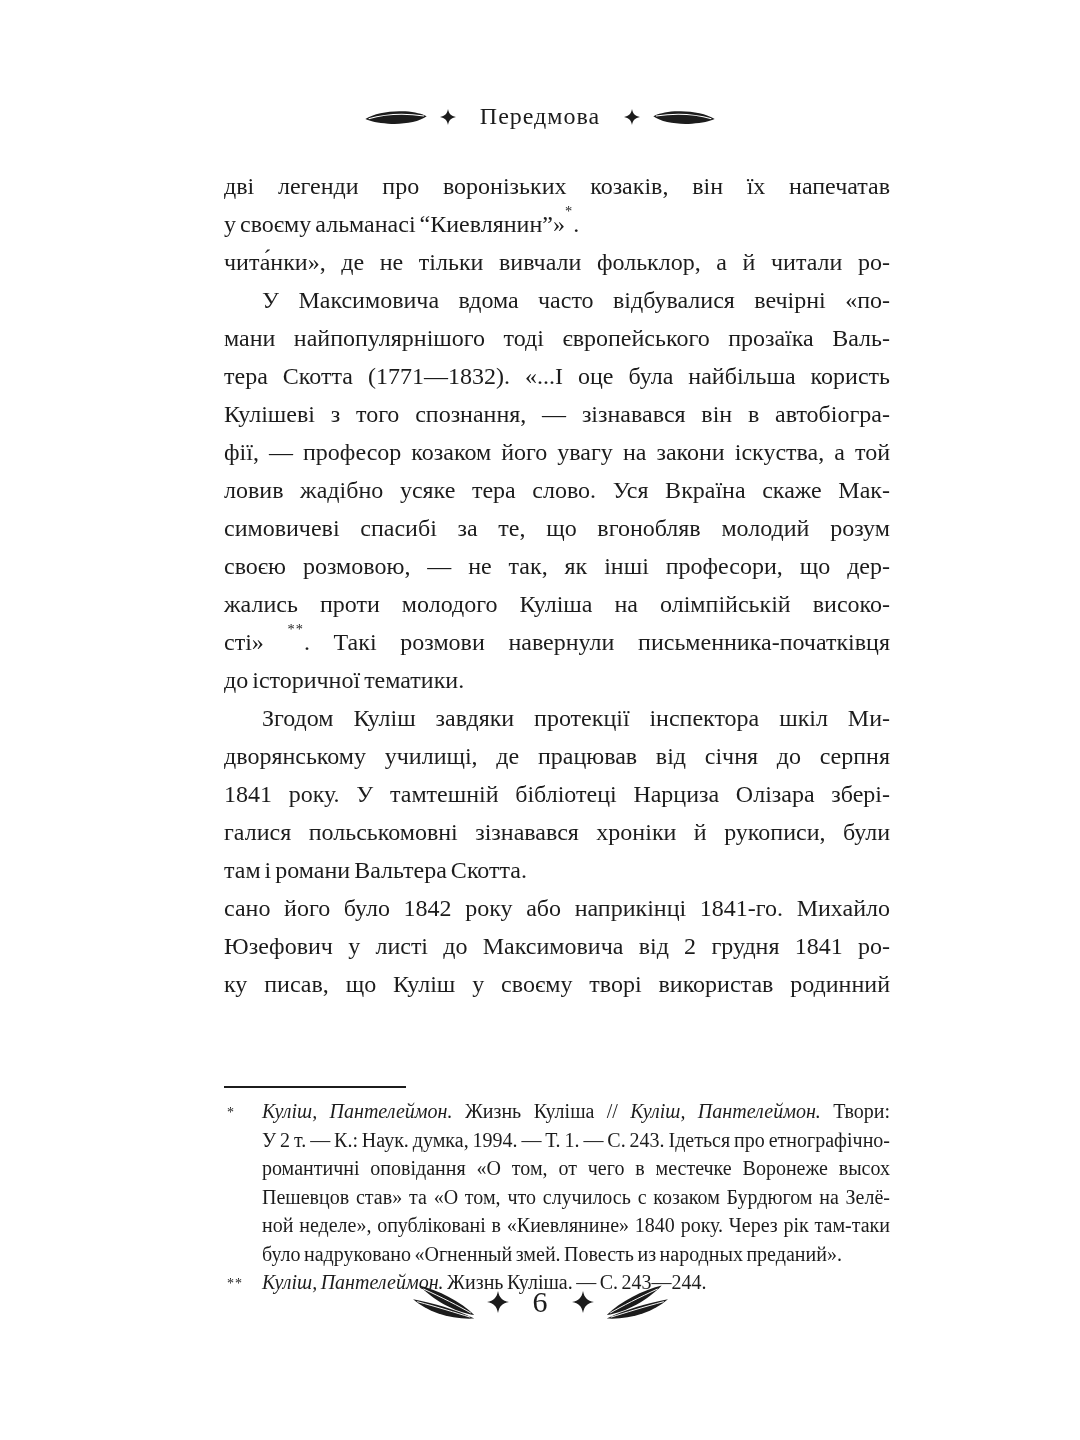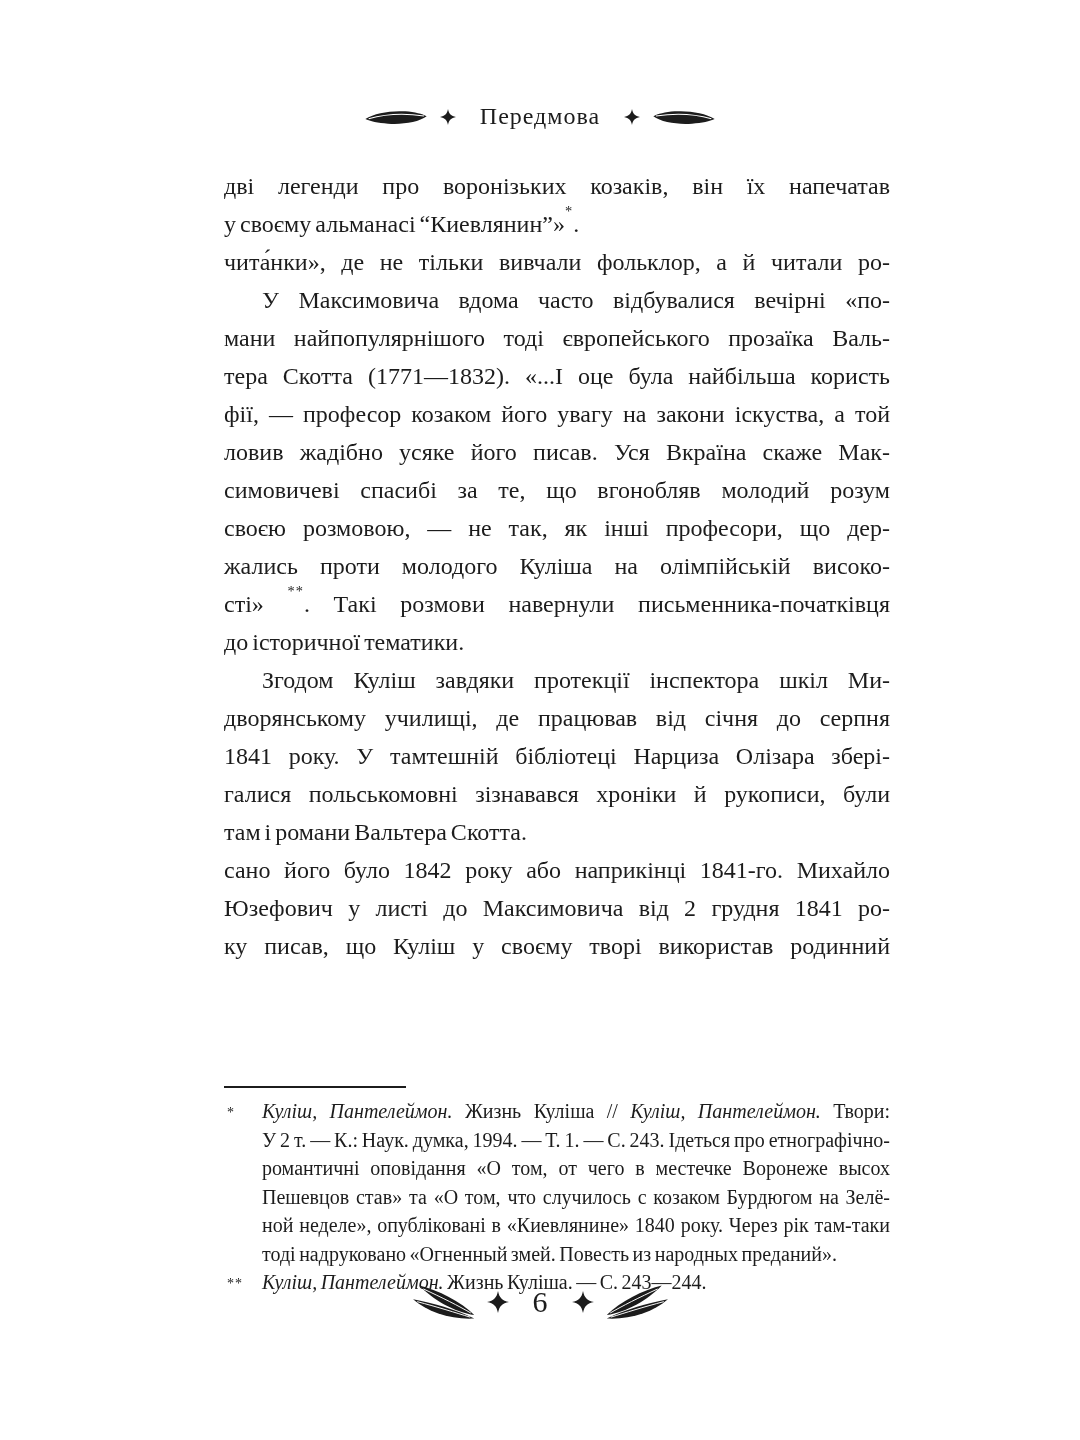--- a/index.html
+++ b/index.html
@@ -125,22 +125,23 @@
   <main class="text-block">
       <div class="para">
         <div class="line">дві легенди про воронізьких козаків, він їх напечатав</div>
         <div class="line end"><span>у своєму альманасі “Киевлянин”»</span><sup>*</sup><span>.</span></div>
       </div>
       <div class="para">
         <div class="line">чита́нки», де не тільки вивчали фольклор, а й читали ро-</div>
         <div class="line indent">У Максимовича вдома часто відбувалися вечірні «по-</div>
         <div class="line">мани найпопулярнішого тоді європейського прозаїка Валь-</div>
         <div class="line">тера Скотта (1771—1832). «...І оце була найбільша користь</div>
+        <div class="line">Кулішеві з того спознання, — зізнавався він в автобіогра-</div>
         <div class="line">фії, — професор козаком його увагу на закони іскуства, а той</div>
-        <div class="line">ловив жадібно усяке його писав. Уся Вкраїна скаже Мак-</div>
+        <div class="line">ловив жадібно усяке тера слово. Уся Вкраїна скаже Мак-</div>
         <div class="line">симовичеві спасибі за те, що вгонобляв молодий розум</div>
         <div class="line">своєю розмовою, — не так, як інші професори, що дер-</div>
         <div class="line">жались проти молодого Куліша на олімпійській високо-</div>
         <div class="line"><span>сті» </span><sup>**</sup><span>. Такі розмови навернули письменника-початківця</span></div>
         <div class="line end">до історичної тематики.</div>
       </div>
       <div class="para">
         <div class="line indent">Згодом Куліш завдяки протекції інспектора шкіл Ми-</div>
         <div class="line">дворянському училищі, де працював від січня до серпня</div>
         <div class="line">1841 року. У тамтешній бібліотеці Нарциза Олізара збері-</div>
@@ -158,21 +159,21 @@
 
   <div class="footnotes">
       <div class="footnote">
         <span class="fn-marker">*</span>
         <div class="fn-text">
           <div class="line"><span class="it">Куліш, Пантелеймон.</span><span> Жизнь Куліша // </span><span class="it">Куліш, Пантелеймон.</span><span> Твори:</span></div>
           <div class="line">У 2 т. — К.: Наук. думка, 1994. — Т. 1. — С. 243. Ідеться про етнографічно-</div>
           <div class="line">романтичні оповідання «О том, от чего в местечке Воронеже высох</div>
           <div class="line">Пешевцов став» та «О том, что случилось с козаком Бурдюгом на Зелё-</div>
           <div class="line">ной неделе», опубліковані в «Киевлянине» 1840 року. Через рік там-таки</div>
-          <div class="line end">тоді надруковано «Огненный змей. Повесть из народных преданий».</div>
+          <div class="line end">було надруковано «Огненный змей. Повесть из народных преданий».</div>
         </div>
       </div>
       <div class="footnote">
         <span class="fn-marker">**</span>
         <div class="fn-text">
           <div class="line end"><span class="it">Куліш, Пантелеймон.</span><span> Жизнь Куліша. — С. 243—244.</span></div>
         </div>
       </div>
     </div>
 

